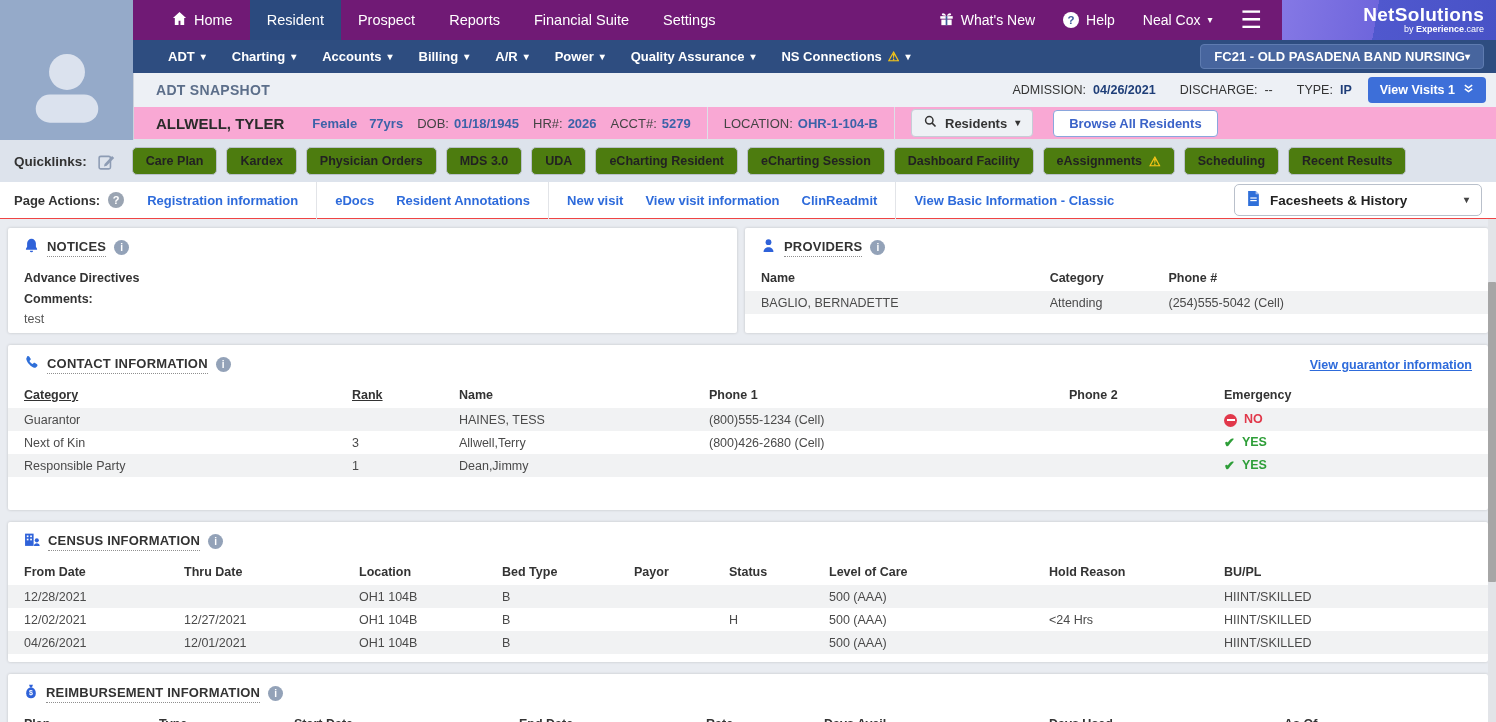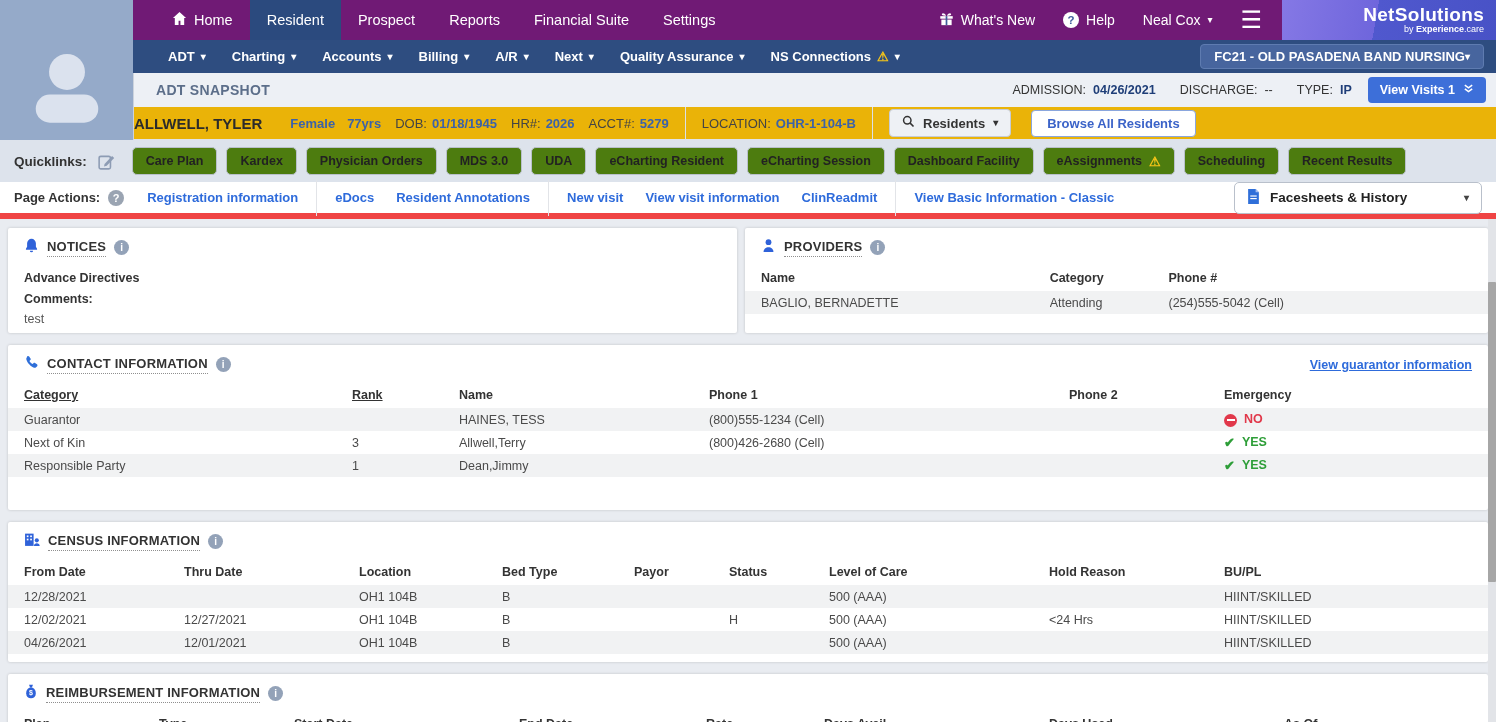--- a/index.html
+++ b/index.html
@@ -41,44 +41,44 @@
     border-left:1px solid #ccd3dd; display:flex; align-items:center; padding:0 10px 0 22px; z-index:1; }
   .snapshot-title { font-size:14px; font-weight:bold; color:#5c6e8a; letter-spacing:.3px; }
   .adm-group { margin-left:auto; display:flex; align-items:center; gap:7px; font-size:12.5px; color:#333; white-space:nowrap; }
   .adm-label { color:#333; }
   .adm-strong { font-weight:bold; color:#1f3e78; }
   .adm-gap { width:10px; }
   .view-visits-btn { margin-left:16px; background:#3d6fd9; border:none; color:#fff; font-weight:bold; font-size:12.5px;
     border-radius:4px; padding:6px 12px; display:flex; align-items:center; gap:8px; cursor:pointer; font-family:inherit; }
 
   
-  .patient-bar { position:absolute; top:107px; left:133px; right:0; height:33px; background:#eab308;
+  .patient-bar { position:absolute; top:107px; left:133px; right:0; height:33px; background:#f9a8d4;
     border-left:1px solid #ccd3dd; border-bottom:1px solid #dfe3e9; display:flex; align-items:center;
-    font-size:13px; color:#3a3a3a; z-index:1; white-space:nowrap; }
+    padding-left:22px; font-size:13px; color:#3a3a3a; z-index:1; white-space:nowrap; }
   .patient-name { font-size:15px; font-weight:bold; color:#2b2b2b; margin-right:28px; }
   .plabel { color:#444; margin-left:14px; }
   .pv { color:#3c62a8; font-weight:bold; margin-left:5px; }
   .pv.first { margin-left:0; }
   .vdiv { width:1px; height:33px; background:#dce0e7; margin:0 16px; }
   .residents-btn { background:#eef1f5; border:1px solid #c6ccd6; border-radius:4px; padding:5px 12px;
     font-weight:bold; color:#333; display:flex; align-items:center; gap:8px; font-size:13px; cursor:pointer; font-family:inherit; }
   .browse-btn { background:#fff; border:1px solid #8aa6dd; border-radius:4px; color:#3b63c8; font-weight:bold;
     padding:5px 15px; font-size:13px; margin-left:20px; cursor:pointer; font-family:inherit; }
 
   
   .quicklinks-bar { position:absolute; top:140px; left:0; right:0; height:42px; background:#dde3ec;
     display:flex; align-items:center; padding-left:14px; gap:9px; z-index:1; }
   .ql-label { font-size:13.5px; font-weight:bold; color:#333; margin-right:2px; }
   .ql-edit { margin-right:8px; display:flex; align-items:center; cursor:pointer; }
   .ql-btn { background:#4d7c0f; border:1px solid #b9c0cb; border-radius:5px; padding:6px 13px; font-weight:bold;
     font-size:12.5px; color:#222; cursor:pointer; display:flex; align-items:center; gap:7px; font-family:inherit; white-space:nowrap; }
 
   
   .actions-bar { position:absolute; top:182px; left:0; right:0; height:37px; background:#fff;
-    border-bottom:6px solid #ef4444; display:flex; align-items:center; padding:0 14px; font-size:13px; z-index:1; }
+    border-bottom:1px solid #ef4444; display:flex; align-items:center; padding:0 14px; font-size:13px; z-index:1; }
   .pa-label { font-weight:bold; color:#333; margin-right:8px; }
   .qdot { width:16px; height:16px; border-radius:50%; background:#9aa4b2; color:#fff; font-size:11px; font-weight:bold;
     display:flex; align-items:center; justify-content:center; margin-right:12px; }
   .pa-link { color:#2e6bdb; font-weight:bold; margin:0 11px; cursor:pointer; text-decoration:none; white-space:nowrap; }
   .pa-div { width:1px; height:37px; background:#e2e4e8; margin:0 7px; }
   .facesheets-btn { margin-left:auto; background:#fff; border:1px solid #b9c0cb; border-radius:5px; width:248px;
     display:flex; align-items:center; gap:10px; padding:6px 12px; font-weight:bold; font-size:13.5px; color:#222;
     cursor:pointer; font-family:inherit; }
   .facesheets-btn .caret { margin-left:auto; color:#444; }
 
@@ -190,21 +190,21 @@
     </div>
   <div class="nav2-item">
       <span>Billing</span>
       <span class="caret">▾</span>
     </div>
   <div class="nav2-item">
       <span>A/R</span>
       <span class="caret">▾</span>
     </div>
   <div class="nav2-item">
-      <span>Next</span>
+      <span>Power</span>
       <span class="caret">▾</span>
     </div>
   <div class="nav2-item">
       <span>Quality Assurance</span>
       <span class="caret">▾</span>
     </div>
   <div class="nav2-item">
       <span>NS Connections</span>
       <span class="warn">⚠</span>
       <span class="caret">▾</span>

